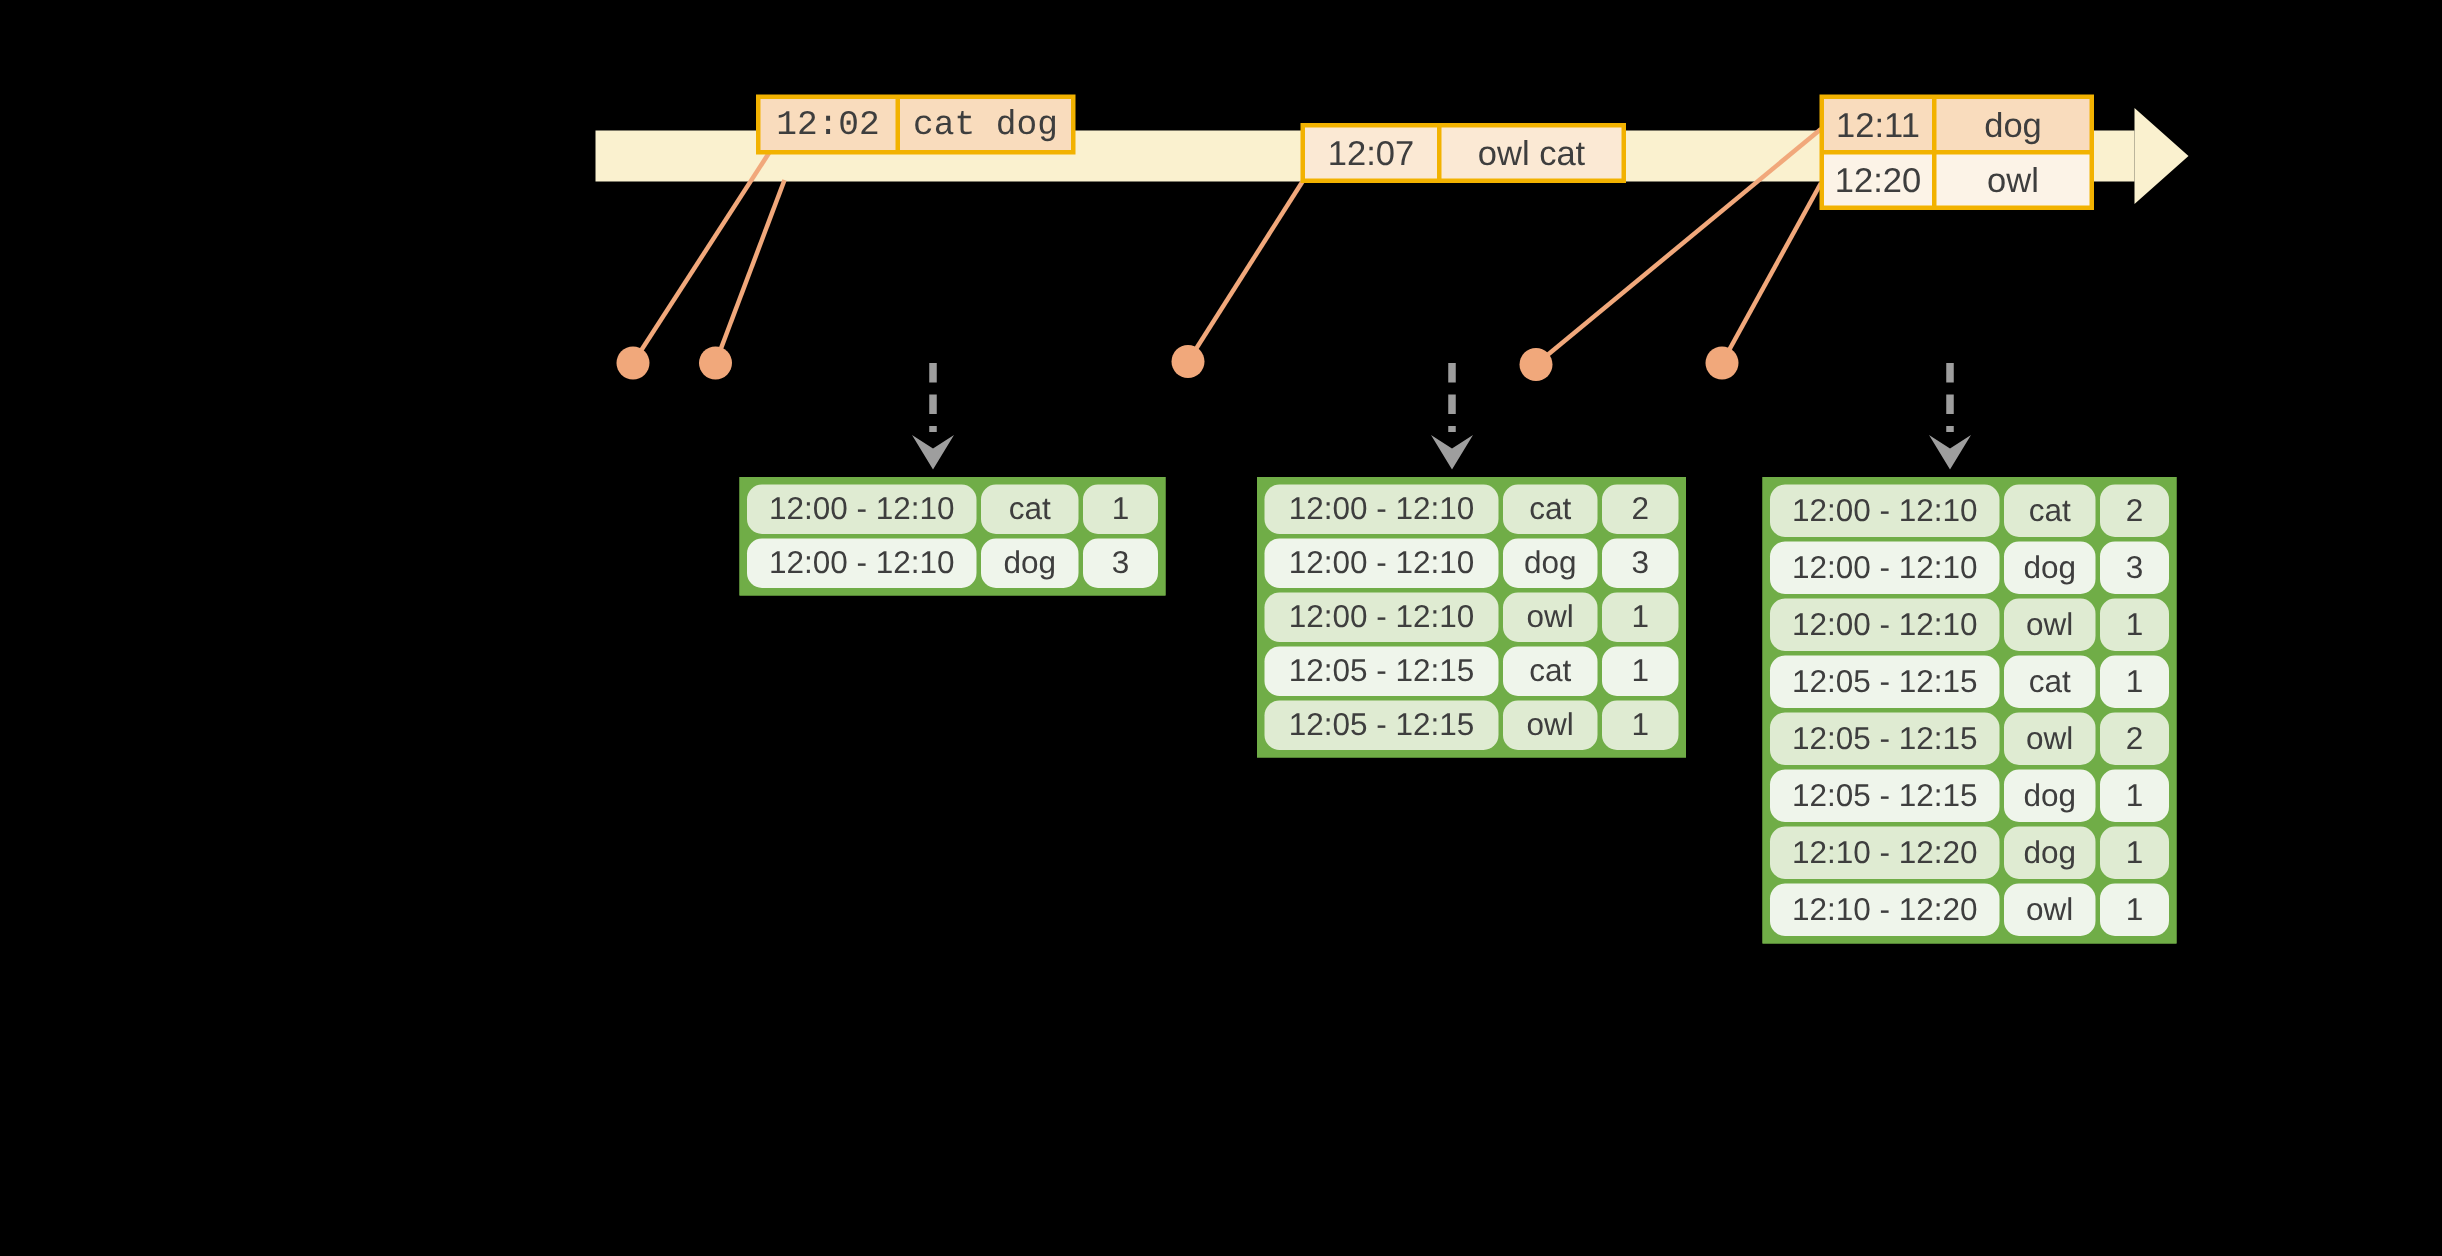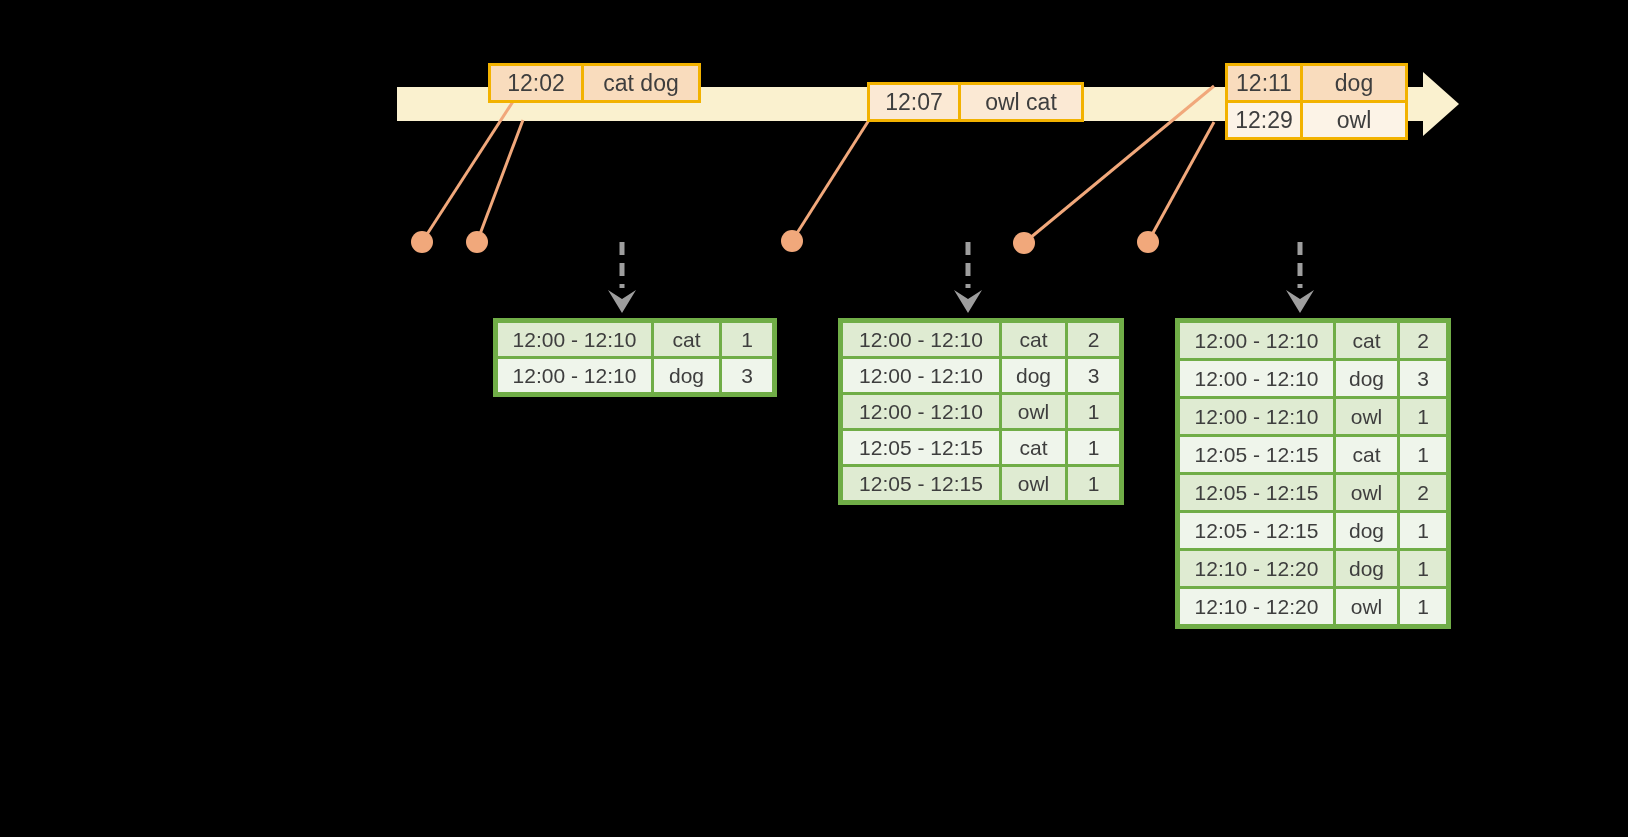--- a/index.html
+++ b/index.html
@@ -13,30 +13,30 @@
 
   table { position:absolute; border-collapse:separate; border-spacing:3px; table-layout:fixed; }
   td { text-align:center; vertical-align:middle; padding:0 4px; overflow:hidden; white-space:nowrap; }
 
   
   .etable { background:var(--event-border,#F2B200); font-size:23px; }
   .etable td { height:34px; }
   .etable tr:nth-child(odd)  td { background:var(--event-row-dark,#F9DCBD); }
   .etable tr:nth-child(even) td { background:var(--event-row-light,#FCF3E7); }
   .etable.single tr td { background:var(--event-row-mid,#FBE9D4);margin-left:37px; }
-  .et1 { left:488px; top:63px; }
+  .et1 { left:504px; top:63px;font-family:Liberation Mono, monospace; }
   .et2 { left:867px; top:82px; }
-  .et3 { left:1213px; top:63px;margin-left:12px; }
+  .et3 { left:1213px; top:63px; }
   .et1 .w1{width:82px} .et1 .w2{width:106px}
   .et2 .w1{width:80px} .et2 .w2{width:112px}
   .et3 .w1{width:64px} .et3 .w2{width:94px}
 
   
   .rtable { background:var(--result-border,#70AD47); border:2px solid var(--result-border,#70AD47); font-size:21px; }
-  .rtable td { height:33px; }
+  .rtable td { height:33px;border-radius:10px; }
   .rtable tr:nth-child(odd)  td { background:var(--result-row-dark,#DFEBD2); }
   .rtable tr:nth-child(even) td { background:var(--result-row-light,#EFF5EB); }
   .rt1 { left:493px; top:318px; }
   .rt2 { left:838px; top:318px; }
   .rt3 { left:1175px; top:318px; }
   .rt3 td { height:35px; }
   .rt1 .w1{width:145px} .rt1 .w2{width:57px} .rt1 .w3{width:42px}
   .rt2 .w1{width:148px} .rt2 .w2{width:55px} .rt2 .w3{width:43px}
   .rt3 .w1{width:145px} .rt3 .w2{width:53px} .rt3 .w3{width:38px}
 </style>
@@ -95,21 +95,21 @@
   </tbody>
     </table>
 
   <table class="etable et3">
     <tbody>
         <tr>
       <td class="w1">12:11</td>
       <td class="w2">dog</td>
     </tr>
     <tr>
-      <td class="w1">12:29</td>
+      <td class="w1">12:20</td>
       <td class="w2">owl</td>
     </tr>
   </tbody>
     </table>
 
   <table class="rtable rt1">
     <tbody>
         <tr>
       <td class="w1">12:00 - 12:10</td>
       <td class="w2">cat</td>

